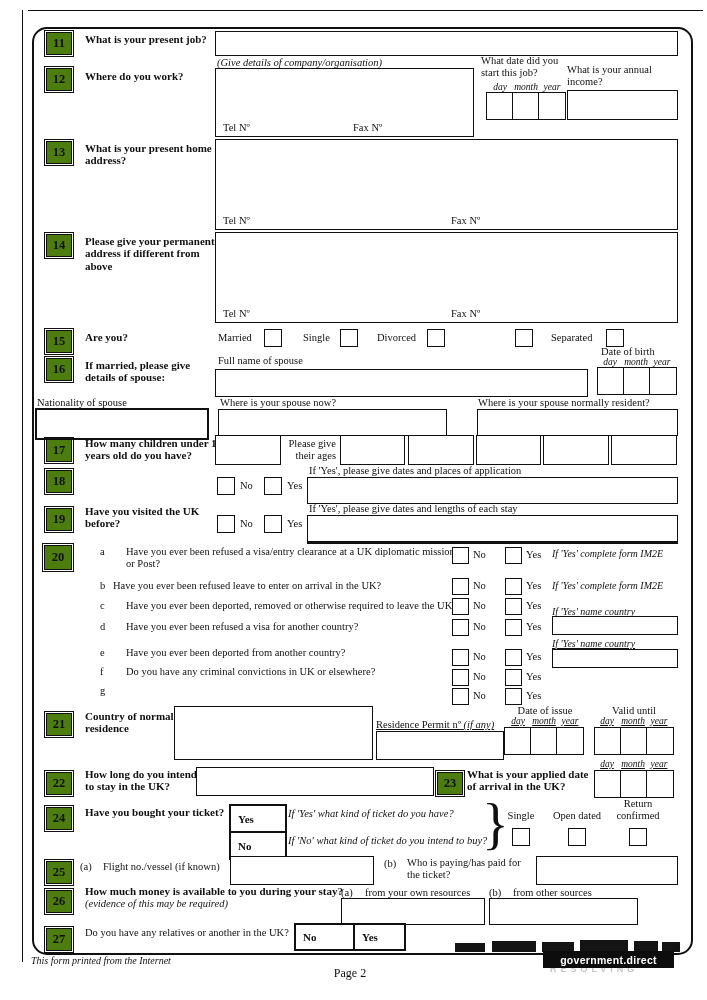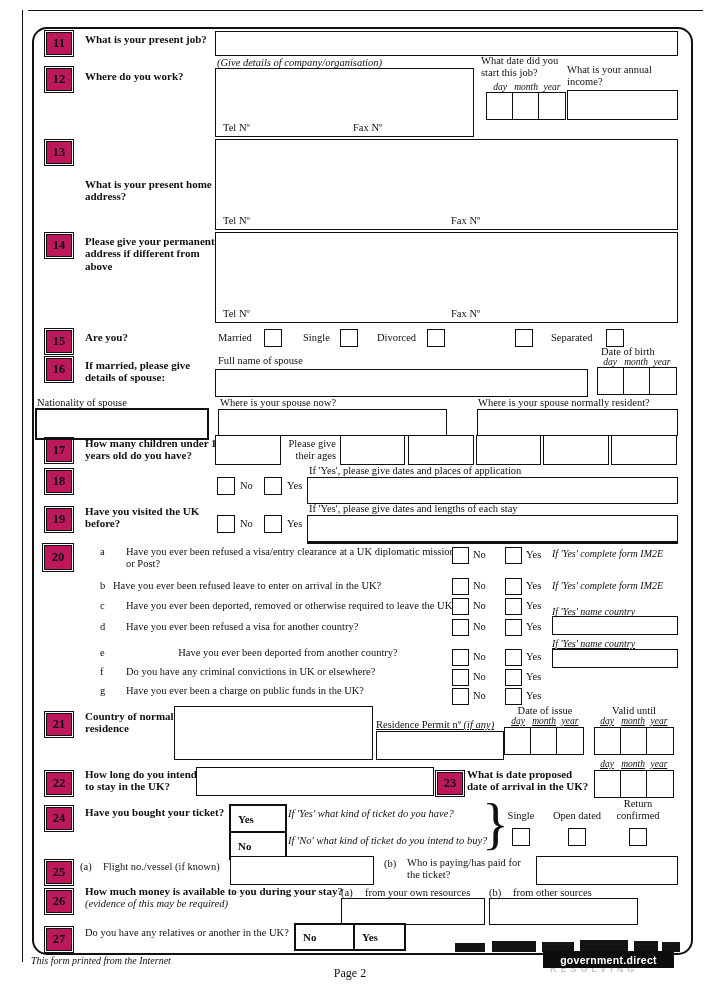--- a/index.html
+++ b/index.html
@@ -1,21 +1,21 @@
 <!DOCTYPE html>
 <html><head>
 <meta charset="utf-8">
 <style>
   html,body{margin:0;padding:0;background:#ffffff;}
   .page{position:relative;width:707px;height:1000px;background:#ffffff;font-family:"Liberation Serif","DejaVu Serif",serif;color:#101010;overflow:hidden;}
   .abs{position:absolute;}
   .frame{left:32px;top:27px;width:657px;height:924px;border:2.5px solid #101010;border-radius:15px;}
   .scan-top{left:28px;top:10px;width:675px;height:0;border-top:1.6px solid #101010;}
   .scan-left{left:22px;top:10px;width:0;height:952px;border-left:1.2px solid #101010;}
-  .numbox{width:24px;height:21px;border:1.6px solid #101010;outline:1.1px solid #101010;outline-offset:1.6px;font-weight:700;font-size:12.5px;display:flex;align-items:center;justify-content:center;background:#be185d;}
+  .numbox{width:24px;height:21px;border:1.6px solid #101010;outline:1.1px solid #101010;outline-offset:1.6px;font-weight:700;font-size:12.5px;display:flex;align-items:center;justify-content:center;background:#4d7c0f;}
   .field{border:1.9px solid #101010;background:#fff;}
   .thick{border-width:2.6px;}
   .bb3{border-bottom-width:3px;}
   .cb{width:16px;height:16px;border:1.9px solid #101010;background:#fff;}
   .cbs{width:15px;height:15px;}
   .lbl{font-size:11px;line-height:1.12;}
   .b{font-weight:700;}
   .it{font-style:italic;}
   .sm{font-size:10.5px;line-height:1.15;}
   .xs{font-size:10px;line-height:1.1;}
@@ -62,21 +62,21 @@
   </div>
   <div class="abs dmy" style="left:486px;top:92px;">
     <div class="dc"></div>
     <div class="dc"></div>
     <div class="dc"></div>
   </div>
   <div class="abs sm" style="left:567px;top:64px;width:110px;">What is your annual income?</div>
   <div class="abs field" style="left:567px;top:90px;width:109px;height:28px;"></div>
 
   <div class="abs numbox" style="left:46px;top:141px;">13</div>
-  <div class="abs lbl b" style="left:85px;top:142px;width:128px;margin-top:36px;">What is your present home address?</div>
+  <div class="abs lbl b" style="left:85px;top:142px;width:128px;">What is your present home address?</div>
   <div class="abs field" style="left:215px;top:139px;width:461px;height:89px;">
     <span class="telfax" style="left:7px;bottom:3px;">Tel Nº</span>
     <span class="telfax" style="left:235px;bottom:3px;">Fax Nº</span>
   </div>
 
   <div class="abs numbox" style="left:46px;top:234px;">14</div>
   <div class="abs lbl b" style="left:85px;top:235px;width:132px;">Please give your permanent address if different from above</div>
   <div class="abs field" style="left:215px;top:232px;width:461px;height:89px;">
     <span class="telfax" style="left:7px;bottom:3px;">Tel Nº</span>
     <span class="telfax" style="left:235px;bottom:3px;">Fax Nº</span>
@@ -173,37 +173,36 @@
 
   <div class="abs sm" style="left:100px;top:621px;">d</div>
   <div class="abs sm" style="left:126px;top:621px;width:340px;">Have you ever been refused a visa for another country?</div>
   <div class="abs cb cbs" style="left:452px;top:619px;"></div>
   <div class="abs sm" style="left:473px;top:621px;">No</div>
   <div class="abs cb cbs" style="left:505px;top:619px;"></div>
   <div class="abs sm" style="left:526px;top:621px;">Yes</div>
   <div class="abs field" style="left:552px;top:616px;width:124px;height:17px;"></div>
 
   <div class="abs sm" style="left:100px;top:647px;">e</div>
-  <div class="abs sm" style="left:118px;top:647px;width:340px;text-align:center;">Have you ever been deported from another country?</div>
+  <div class="abs sm" style="left:126px;top:647px;width:340px;">Have you ever been deported from another country?</div>
   <div class="abs cb cbs" style="left:452px;top:649px;"></div>
   <div class="abs sm" style="left:473px;top:651px;">No</div>
   <div class="abs cb cbs" style="left:505px;top:649px;"></div>
   <div class="abs sm" style="left:526px;top:651px;">Yes</div>
   <div class="abs xs it u" style="left:552px;top:638px;width:126px;">If 'Yes' name country</div>
   <div class="abs field" style="left:552px;top:649px;width:124px;height:17px;"></div>
 
   <div class="abs sm" style="left:100px;top:666px;">f</div>
   <div class="abs sm" style="left:126px;top:666px;width:340px;">Do you have any criminal convictions in UK or elsewhere?</div>
   <div class="abs cb cbs" style="left:452px;top:669px;"></div>
   <div class="abs sm" style="left:473px;top:671px;">No</div>
   <div class="abs cb cbs" style="left:505px;top:669px;"></div>
   <div class="abs sm" style="left:526px;top:671px;">Yes</div>
 
   <div class="abs sm" style="left:100px;top:685px;">g</div>
-  <div class="abs sm" style="left:126px;top:685px;width:340px;">Have you ever been a charge on public funds in the UK?</div>
   <div class="abs cb cbs" style="left:452px;top:688px;"></div>
   <div class="abs sm" style="left:473px;top:690px;">No</div>
   <div class="abs cb cbs" style="left:505px;top:688px;"></div>
   <div class="abs sm" style="left:526px;top:690px;">Yes</div>
 
   <div class="abs numbox" style="left:46px;top:713px;">21</div>
   <div class="abs lbl b" style="left:85px;top:710px;width:92px;">Country of normal residence</div>
   <div class="abs field" style="left:174px;top:706px;width:197px;height:52px;"></div>
   <div class="abs sm u" style="left:376px;top:719px;"><span>Residence Permit nº</span> <span class="it">(if any)</span></div>
   <div class="abs field" style="left:376px;top:731px;width:126px;height:27px;"></div>
@@ -232,21 +231,21 @@
 
   <div class="abs dmyh u" style="left:594px;top:759px;">
     <span>day</span>
     <span>month</span>
     <span>year</span>
   </div>
   <div class="abs numbox" style="left:46px;top:772px;">22</div>
   <div class="abs lbl b" style="left:85px;top:768px;width:118px;">How long do you intend to stay in the UK?</div>
   <div class="abs field" style="left:196px;top:767px;width:236px;height:27px;"></div>
   <div class="abs numbox" style="left:437px;top:772px;">23</div>
-  <div class="abs lbl b" style="left:467px;top:768px;width:126px;">What is date proposed date of arrival in the UK?</div>
+  <div class="abs lbl b" style="left:467px;top:768px;width:126px;">What is your applied date of arrival in the UK?</div>
   <div class="abs dmy" style="left:594px;top:770px;">
     <div class="dc"></div>
     <div class="dc"></div>
     <div class="dc"></div>
   </div>
 
   <div class="abs numbox" style="left:46px;top:807px;">24</div>
   <div class="abs lbl b" style="left:85px;top:806px;width:150px;">Have you bought your ticket?</div>
   <div class="abs ansbox" style="left:229px;top:804px;width:47px;height:25px;">
       <span>Yes</span>

